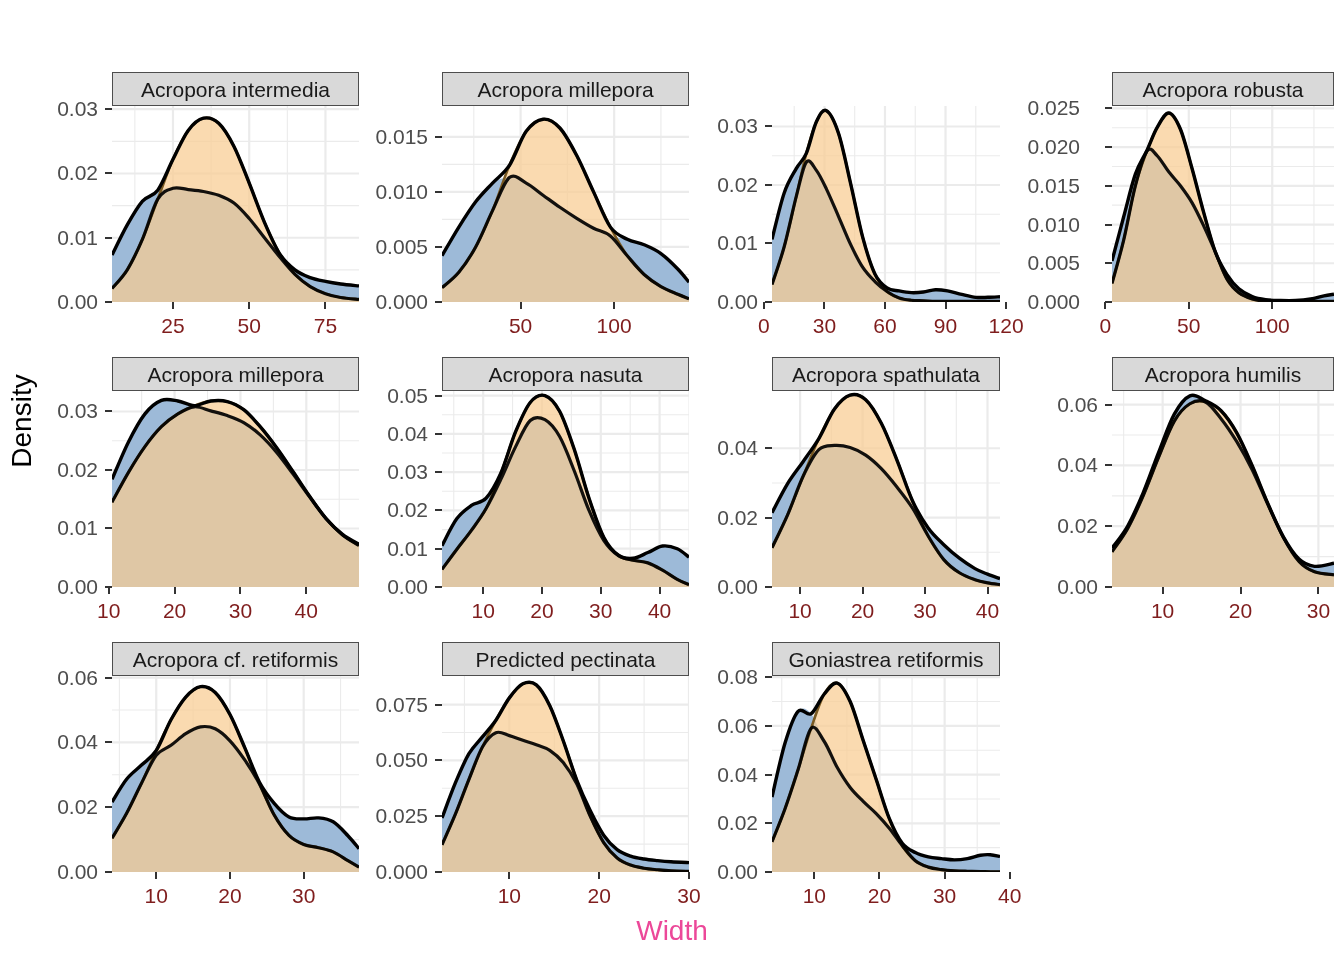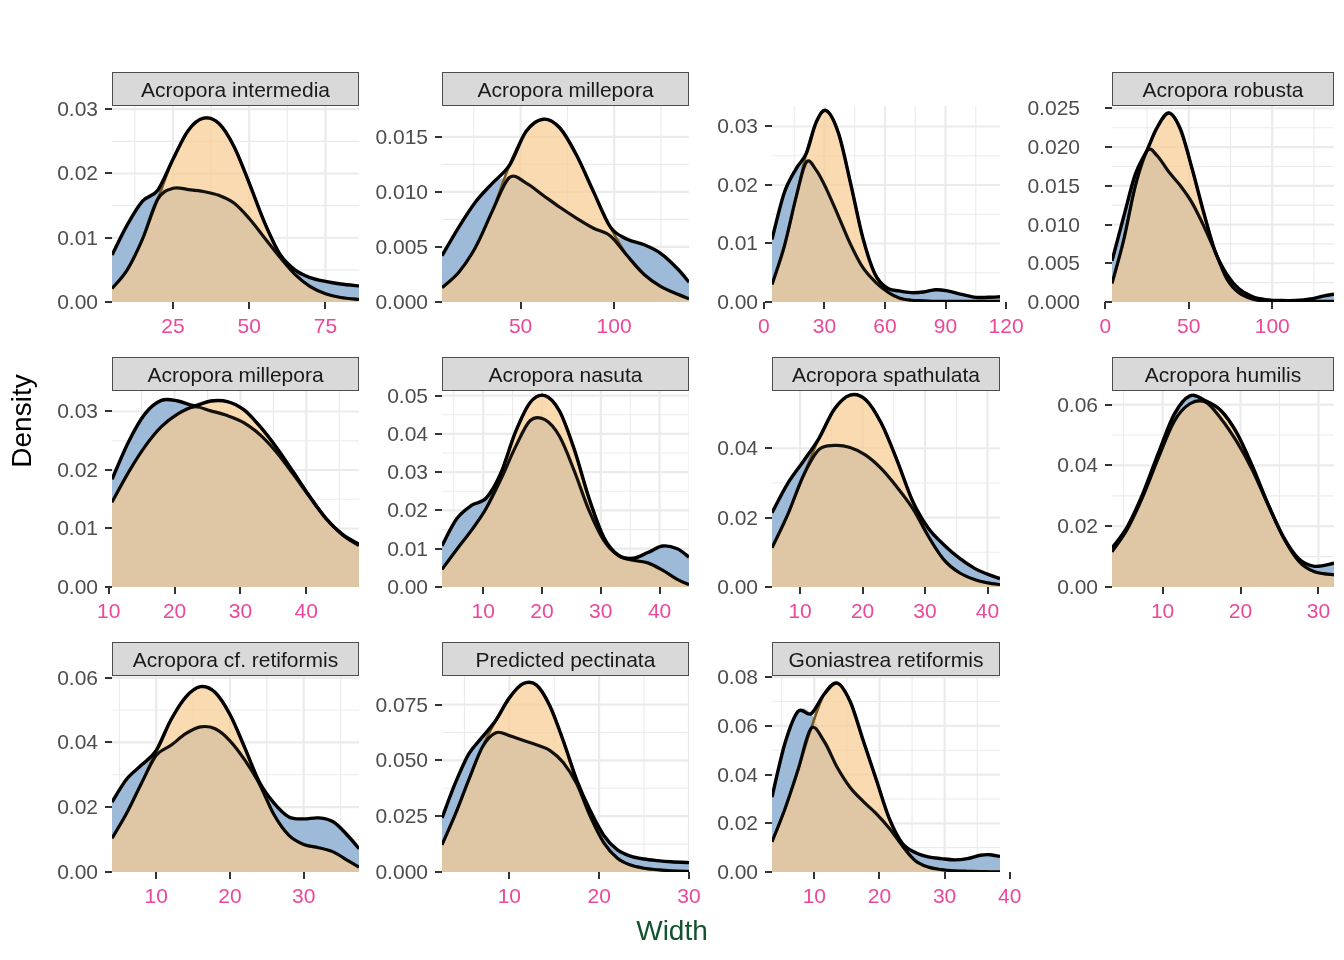--- a/index.html
+++ b/index.html
@@ -37,21 +37,21 @@
     transform: rotate(-90deg);
     transform-origin: center center;
     color: #000000;
   }
   #x-axis-title {
     position: absolute;
     left: 0; top: 915px;
     width: 1344px;
     text-align: center;
     font-size: 28px;
-    color: #14532d;
+    color: #ec4899;
   }
   .facet-grid {
     position: absolute;
     left: 0; top: 58px;
     width: 1344px; height: 855px;
   }
   .facet {
     position: absolute;
   }
   .strip {
@@ -81,21 +81,21 @@
     position: absolute;
     font-size: 21px;
     color: #4D4D4D;
     text-align: right;
     white-space: nowrap;
     transform: translateY(-50%);
   }
   .xtick-label {
     position: absolute;
     font-size: 21px;
-    color: #ec4899;
+    color: #7f1d1d;
     text-align: center;
     white-space: nowrap;
     transform: translateX(-50%);
   }
   .tickmark {
     position: absolute;
     background: #333333;
   }
 </style>
 </head>

